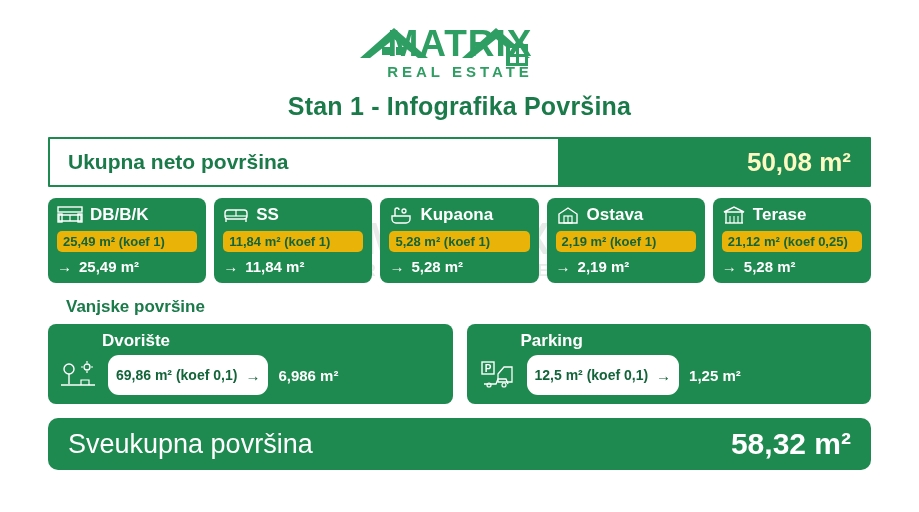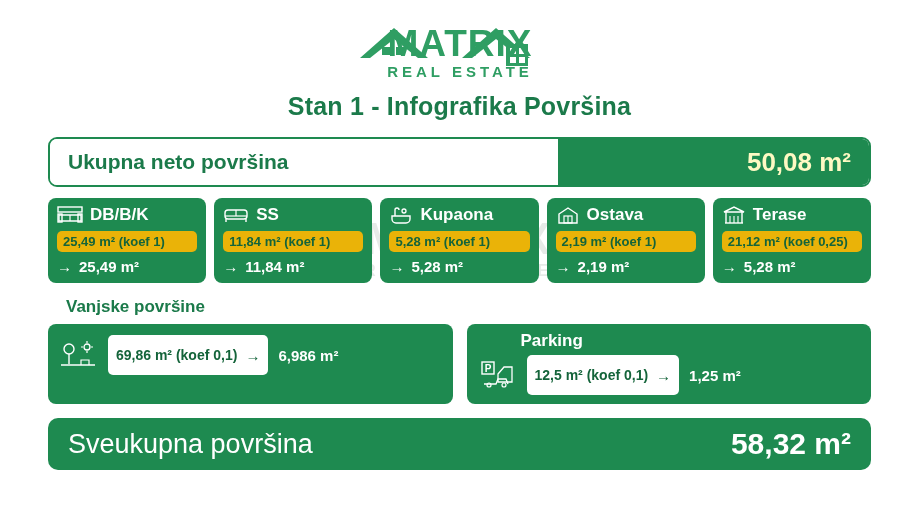--- a/index.html
+++ b/index.html
@@ -66,21 +66,21 @@
     color: #1b7a4a;
     margin: 2px 0 16px 0;
     letter-spacing: 0.2px;
   }
 
   
   .total-bar {
     display: flex;
     align-items: stretch;
     border: 2px solid #1e8a50;
-    border-radius: 9px;
+    border-radius: 1px;
     overflow: hidden;
     height: 46px;
     background: #ffffff;
   }
   .total-bar .left {
     flex: 0 0 490px;
     display: flex;
     align-items: center;
     padding-left: 18px;
     font-size: 21px;
@@ -184,21 +184,21 @@
   .out-icon {
     width: 40px;
     flex: 0 0 40px;
     display: flex;
     align-items: center;
     justify-content: center;
   }
   .out-card .coef {
     background: #ffffff;
     color: #14643a;
-    border-radius: 5px;
+    border-radius: 11px;
     font-size: 14px;
     font-weight: bold;
     padding: 12px 8px;
     display: flex;
     align-items: center;
     gap: 8px;
     white-space: nowrap;
   }
   .out-card .coef .arrow { color: #14643a; }
   .out-card .result {
@@ -365,20 +365,23 @@
       </div>
     </div>
 
   </div>
 
   <div class="section-label">Vanjske površine</div>
 
   <div class="outdoor">
 
     <div class="out-card">
+      <div class="head">
+        <span>Dvorište</span>
+      </div>
       <div class="body">
         <span class="out-icon">
           <svg width="38" height="30" viewBox="0 0 38 30" xmlns="http://www.w3.org/2000/svg">
             <circle cx="10" cy="9" r="5" fill="none" stroke="#ffffff" stroke-width="1.4"></circle>
             <line x1="10" y1="14" x2="10" y2="24" stroke="#ffffff" stroke-width="1.4"></line>
             <circle cx="28" cy="7" r="3" fill="none" stroke="#ffffff" stroke-width="1.3"></circle>
             <line x1="28" y1="1" x2="28" y2="3" stroke="#ffffff" stroke-width="1.2"></line>
             <line x1="28" y1="11" x2="28" y2="13" stroke="#ffffff" stroke-width="1.2"></line>
             <line x1="22" y1="7" x2="24" y2="7" stroke="#ffffff" stroke-width="1.2"></line>
             <line x1="32" y1="7" x2="34" y2="7" stroke="#ffffff" stroke-width="1.2"></line>

